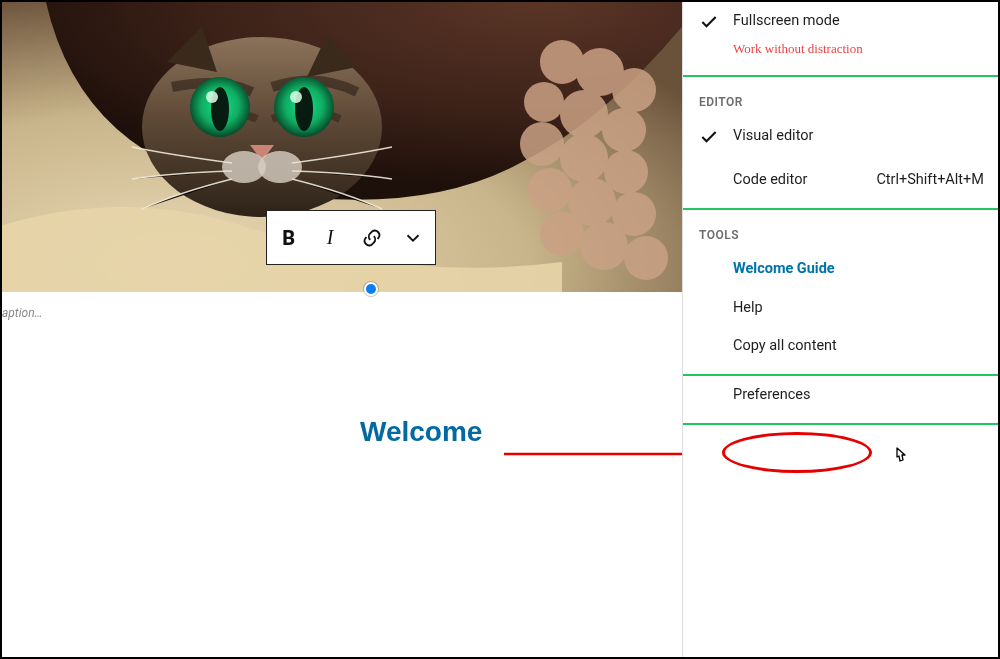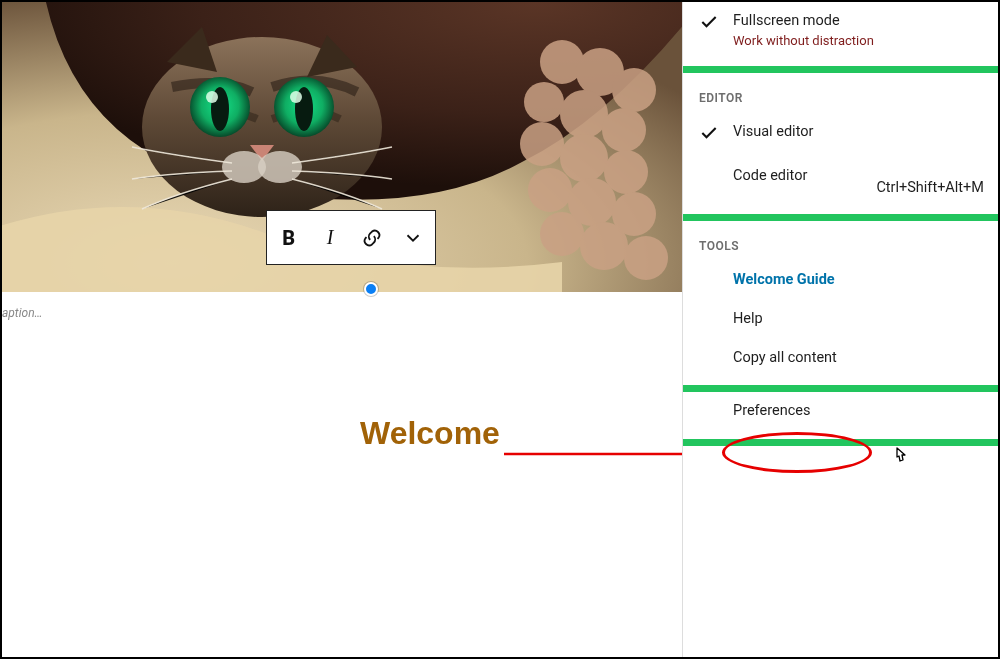--- a/index.html
+++ b/index.html
@@ -6,32 +6,32 @@
   html, body { width: 1000px; height: 659px; overflow: hidden; font-family: -apple-system, "Segoe UI", Roboto, Helvetica, Arial, sans-serif; }
   .frame { width: 1000px; height: 659px; border: 2px solid #000; position: relative; overflow: hidden; background: #fff; }
   .canvas-area { position: absolute; left: 0; top: 0; width: 680px; height: 655px; background: #fff; }
   .image-block { position: absolute; left: 0; top: 0; width: 680px; height: 290px; overflow: hidden; }
   .image-block svg { width: 100%; height: 100%; display: block; }
   .resize-dot { position: absolute; left: 362px; top: 280px; width: 14px; height: 14px; border-radius: 50%; background: #0a7ff5; border: 2px solid #fff; box-shadow: 0 0 0 1px rgba(0,0,0,.2); }
   .toolbar { position: absolute; left: 264px; top: 208px; width: 170px; height: 55px; background: #fff; border: 1px solid #222; display: flex; align-items: center; justify-content: space-evenly; }
   .toolbar .tbtn { width: 40px; height: 53px; display: flex; align-items: center; justify-content: center; color: #111; font-size: 20px; }
   .toolbar .tbtn svg { width: 22px; height: 22px; }
   .caption { position: absolute; left: 0; top: 304px; color: #888; font-style: italic; font-size: 12px; }
-  .annot-label { position: absolute; left: 358px; top: 415px; color: #a16207; font-family: "Arial Narrow", Arial, sans-serif; font-stretch: condensed; font-weight: 600; font-size: 32px; line-height: 1.05; text-align: right; }
+  .annot-label { position: absolute; left: 358px; top: 415px; color: #0369a1; font-family: "Arial Narrow", Arial, sans-serif; font-stretch: condensed; font-weight: 600; font-size: 28px; line-height: 1.05; text-align: right; }
   .annot-arrow { position: absolute; left: 502px; top: 440px; width: 208px; height: 24px; }
 
   .menu { position: absolute; right: 0; top: 0; width: 316px; height: 655px; background: #fff; border-left: 1px solid #ddd; }
-  .group { border-bottom: 7px solid #22c55e; padding-bottom: 8px; }
+  .group { border-bottom: 2px solid #22c55e; padding-bottom: 8px; }
   .group-hdr { text-transform: uppercase; font-size: 12px; font-weight: 600; color: #6d6d6d; letter-spacing: .5px; padding: 18px 0 8px 16px; }
   .item { display: flex; align-items: flex-start; padding: 10px 14px 10px 16px; cursor: pointer; }
   .item .checkcol { width: 34px; flex: 0 0 34px; color: #111; }
   .item .labelcol { flex: 1; }
   .item .main { font-size: 14.5px; color: #1e1e1e; line-height: 1.3; }
-  .item .sub { font-size: 13px; color: #7f1d1d; margin-top: 2px; }
-  .item .short { font-size: 14.5px; color: #1e1e1e; padding-left: 10px; white-space: nowrap; margin-top: 12px; }
+  .item .sub { font-size: 13px; color: #ef4444; margin-top: 10px; font-family: Liberation Serif, serif; }
+  .item .short { font-size: 14.5px; color: #1e1e1e; padding-left: 10px; white-space: nowrap; }
   .item.hl .main { color: #0073aa; font-weight: bold; }
   .hl-ring { position: absolute; left: 720px; top: 430px; width: 150px; height: 41px; border: 3px solid #e60000; border-radius: 50%; pointer-events: none; }
   .cursor { position: absolute; left: 888px; top: 444px; pointer-events: none; }
 </style>
 </head>
 <body>
 
 <div class="frame">
 
   <div class="canvas-area">

